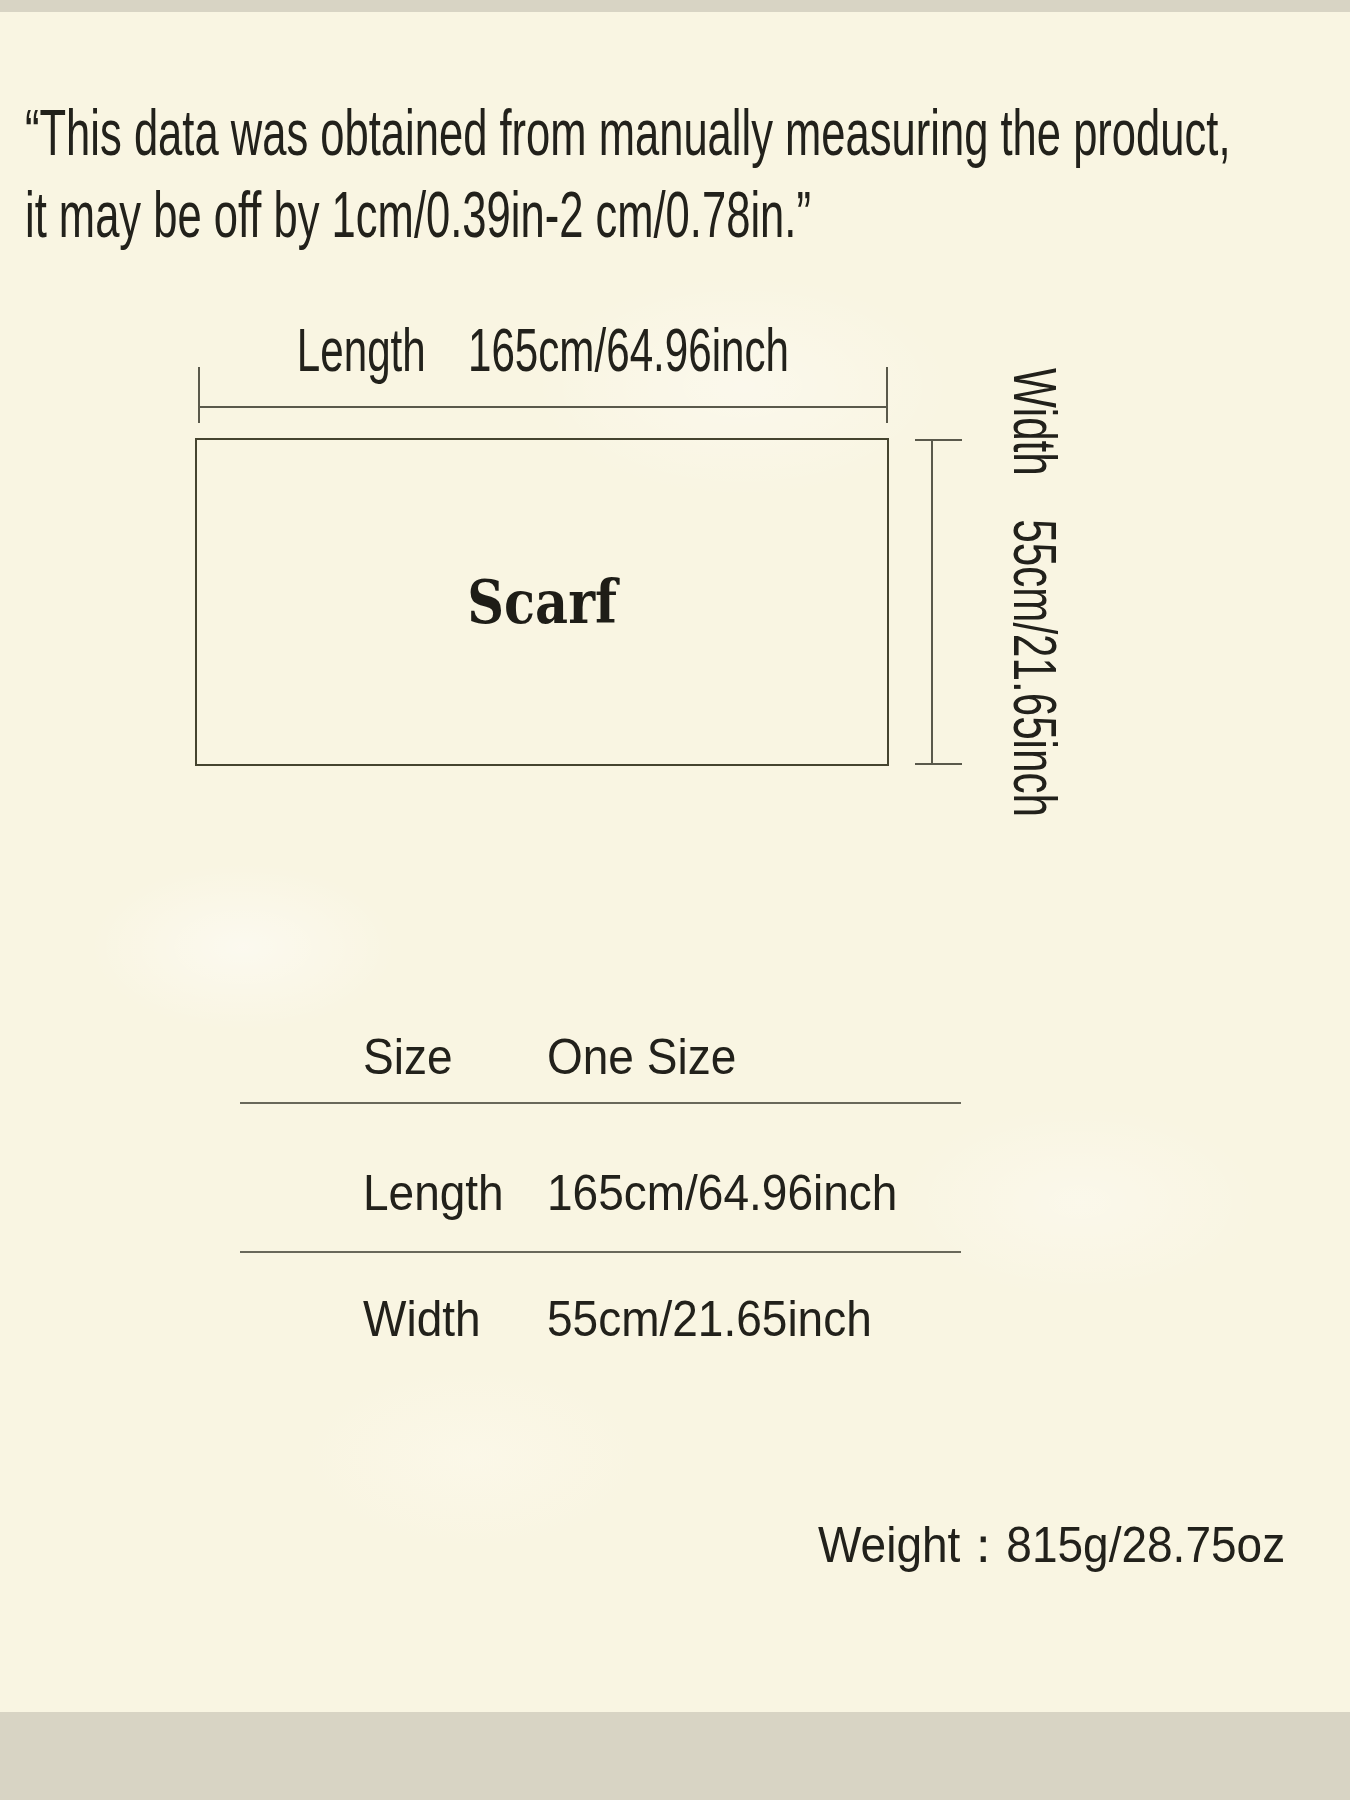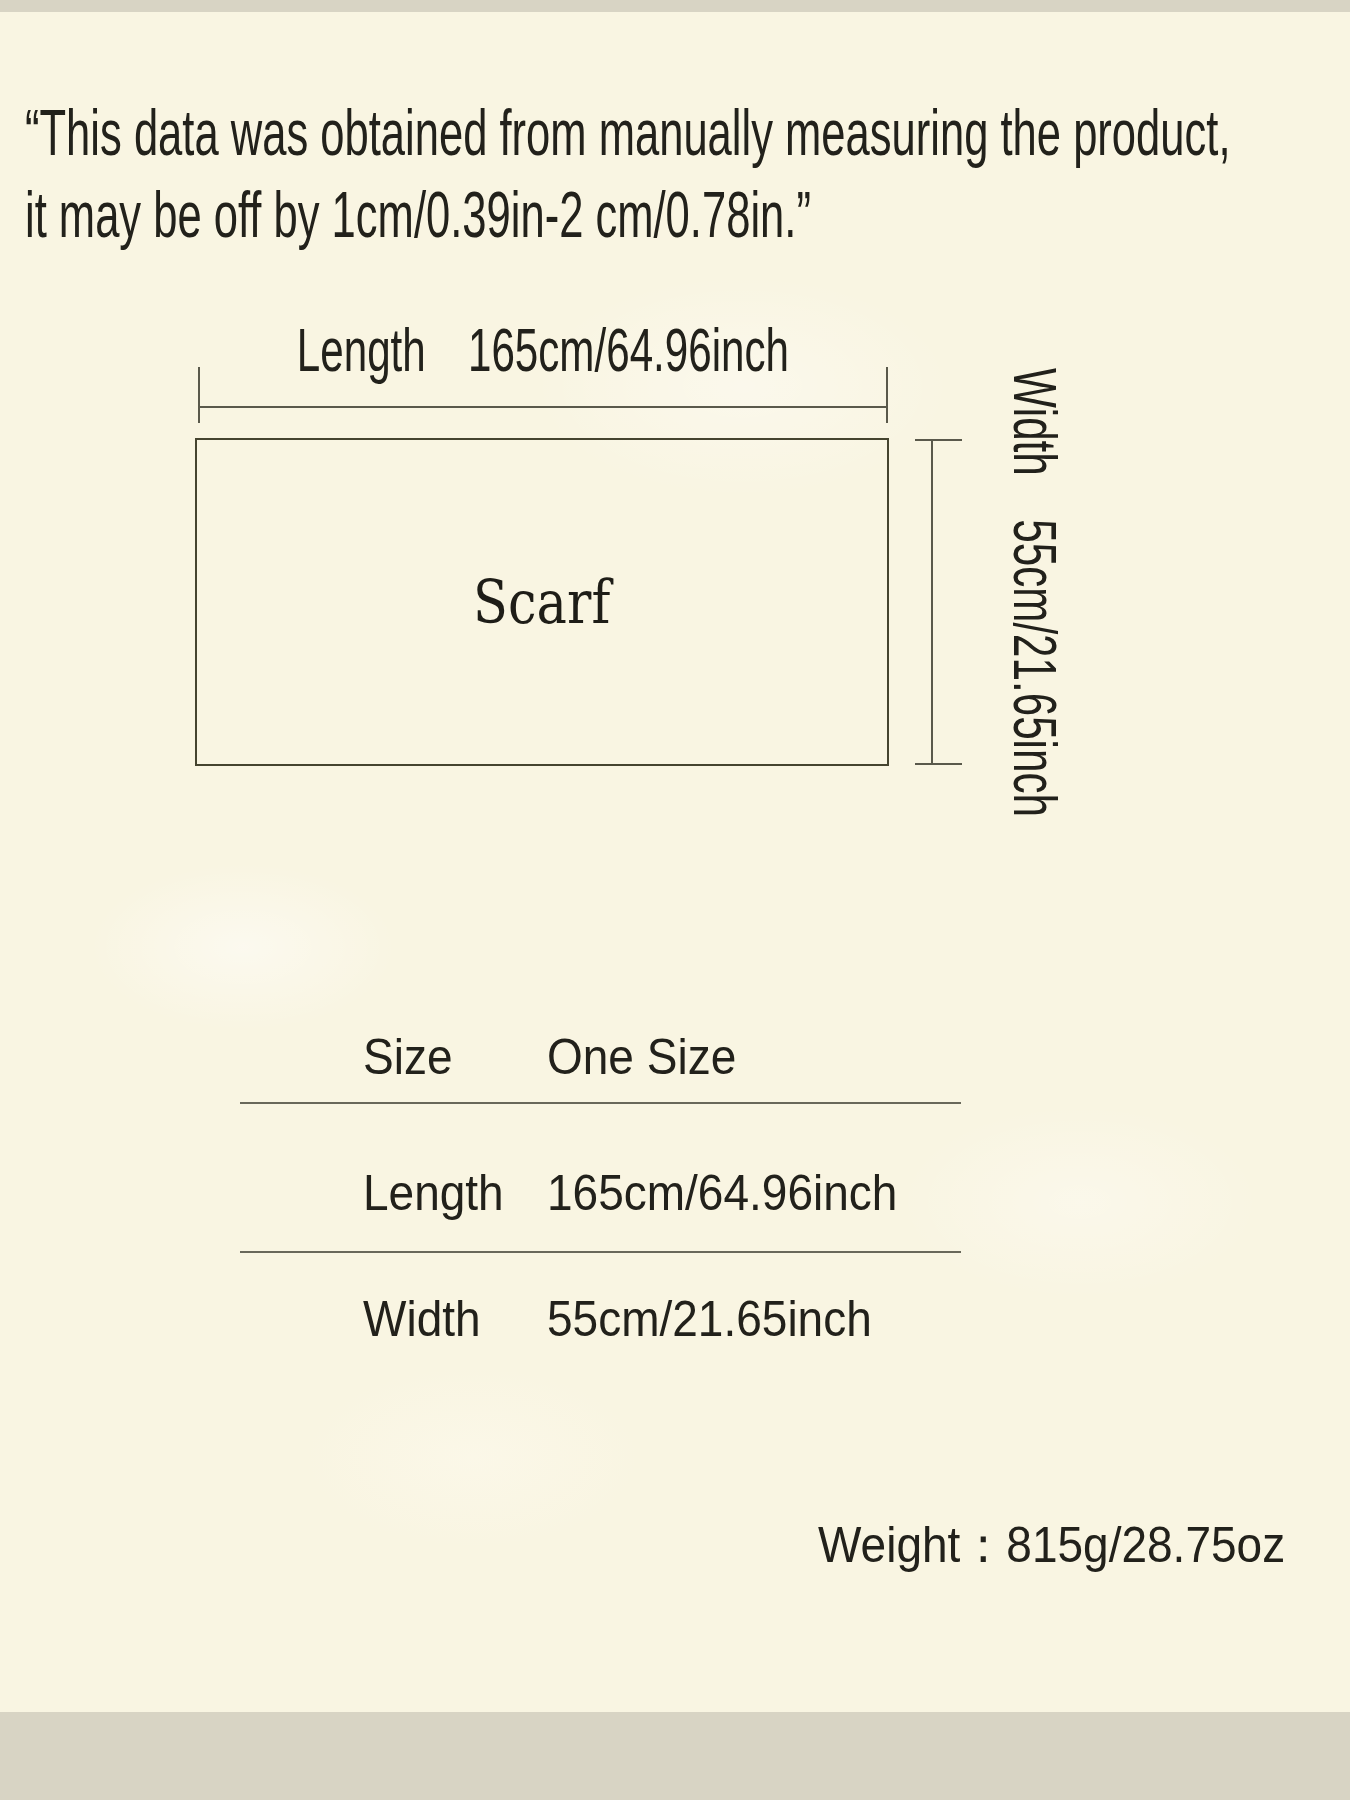--- a/index.html
+++ b/index.html
@@ -26,21 +26,21 @@
   .abs{position:absolute;white-space:nowrap;line-height:1;}
   .cond{transform:scaleX(0.67);transform-origin:0 0;}
   .disclaimer{font-size:65px;letter-spacing:0px;}
   .dim-label-row{display:flex;gap:62px;transform:scaleX(0.68);transform-origin:center top;font-size:62px;line-height:1;white-space:nowrap;}
   .dim-label-wrap{position:absolute;left:196px;width:693px;display:flex;justify-content:center;}
   .hline{position:absolute;height:2px;background:#5a594b;}
   .vline{position:absolute;width:2px;background:#5a594b;}
   .scarf-rect{
     position:absolute;left:195px;top:426px;width:694px;height:328px;
     box-sizing:border-box;border:2px solid #45442f;
-    display:flex;align-items:center;justify-content:center;
+    display:flex;align-items:center;justify-content:center;font-weight:bold;
   }
   .scarf-text{
     font-family:"DejaVu Serif","Liberation Serif",serif;
     font-size:60px;line-height:1;
     transform:scaleX(0.85);transform-origin:center center;
     color:#1e1d17;
   }
   .width-label{
     position:absolute;left:1071px;top:356px;
     display:flex;gap:64px;white-space:nowrap;

